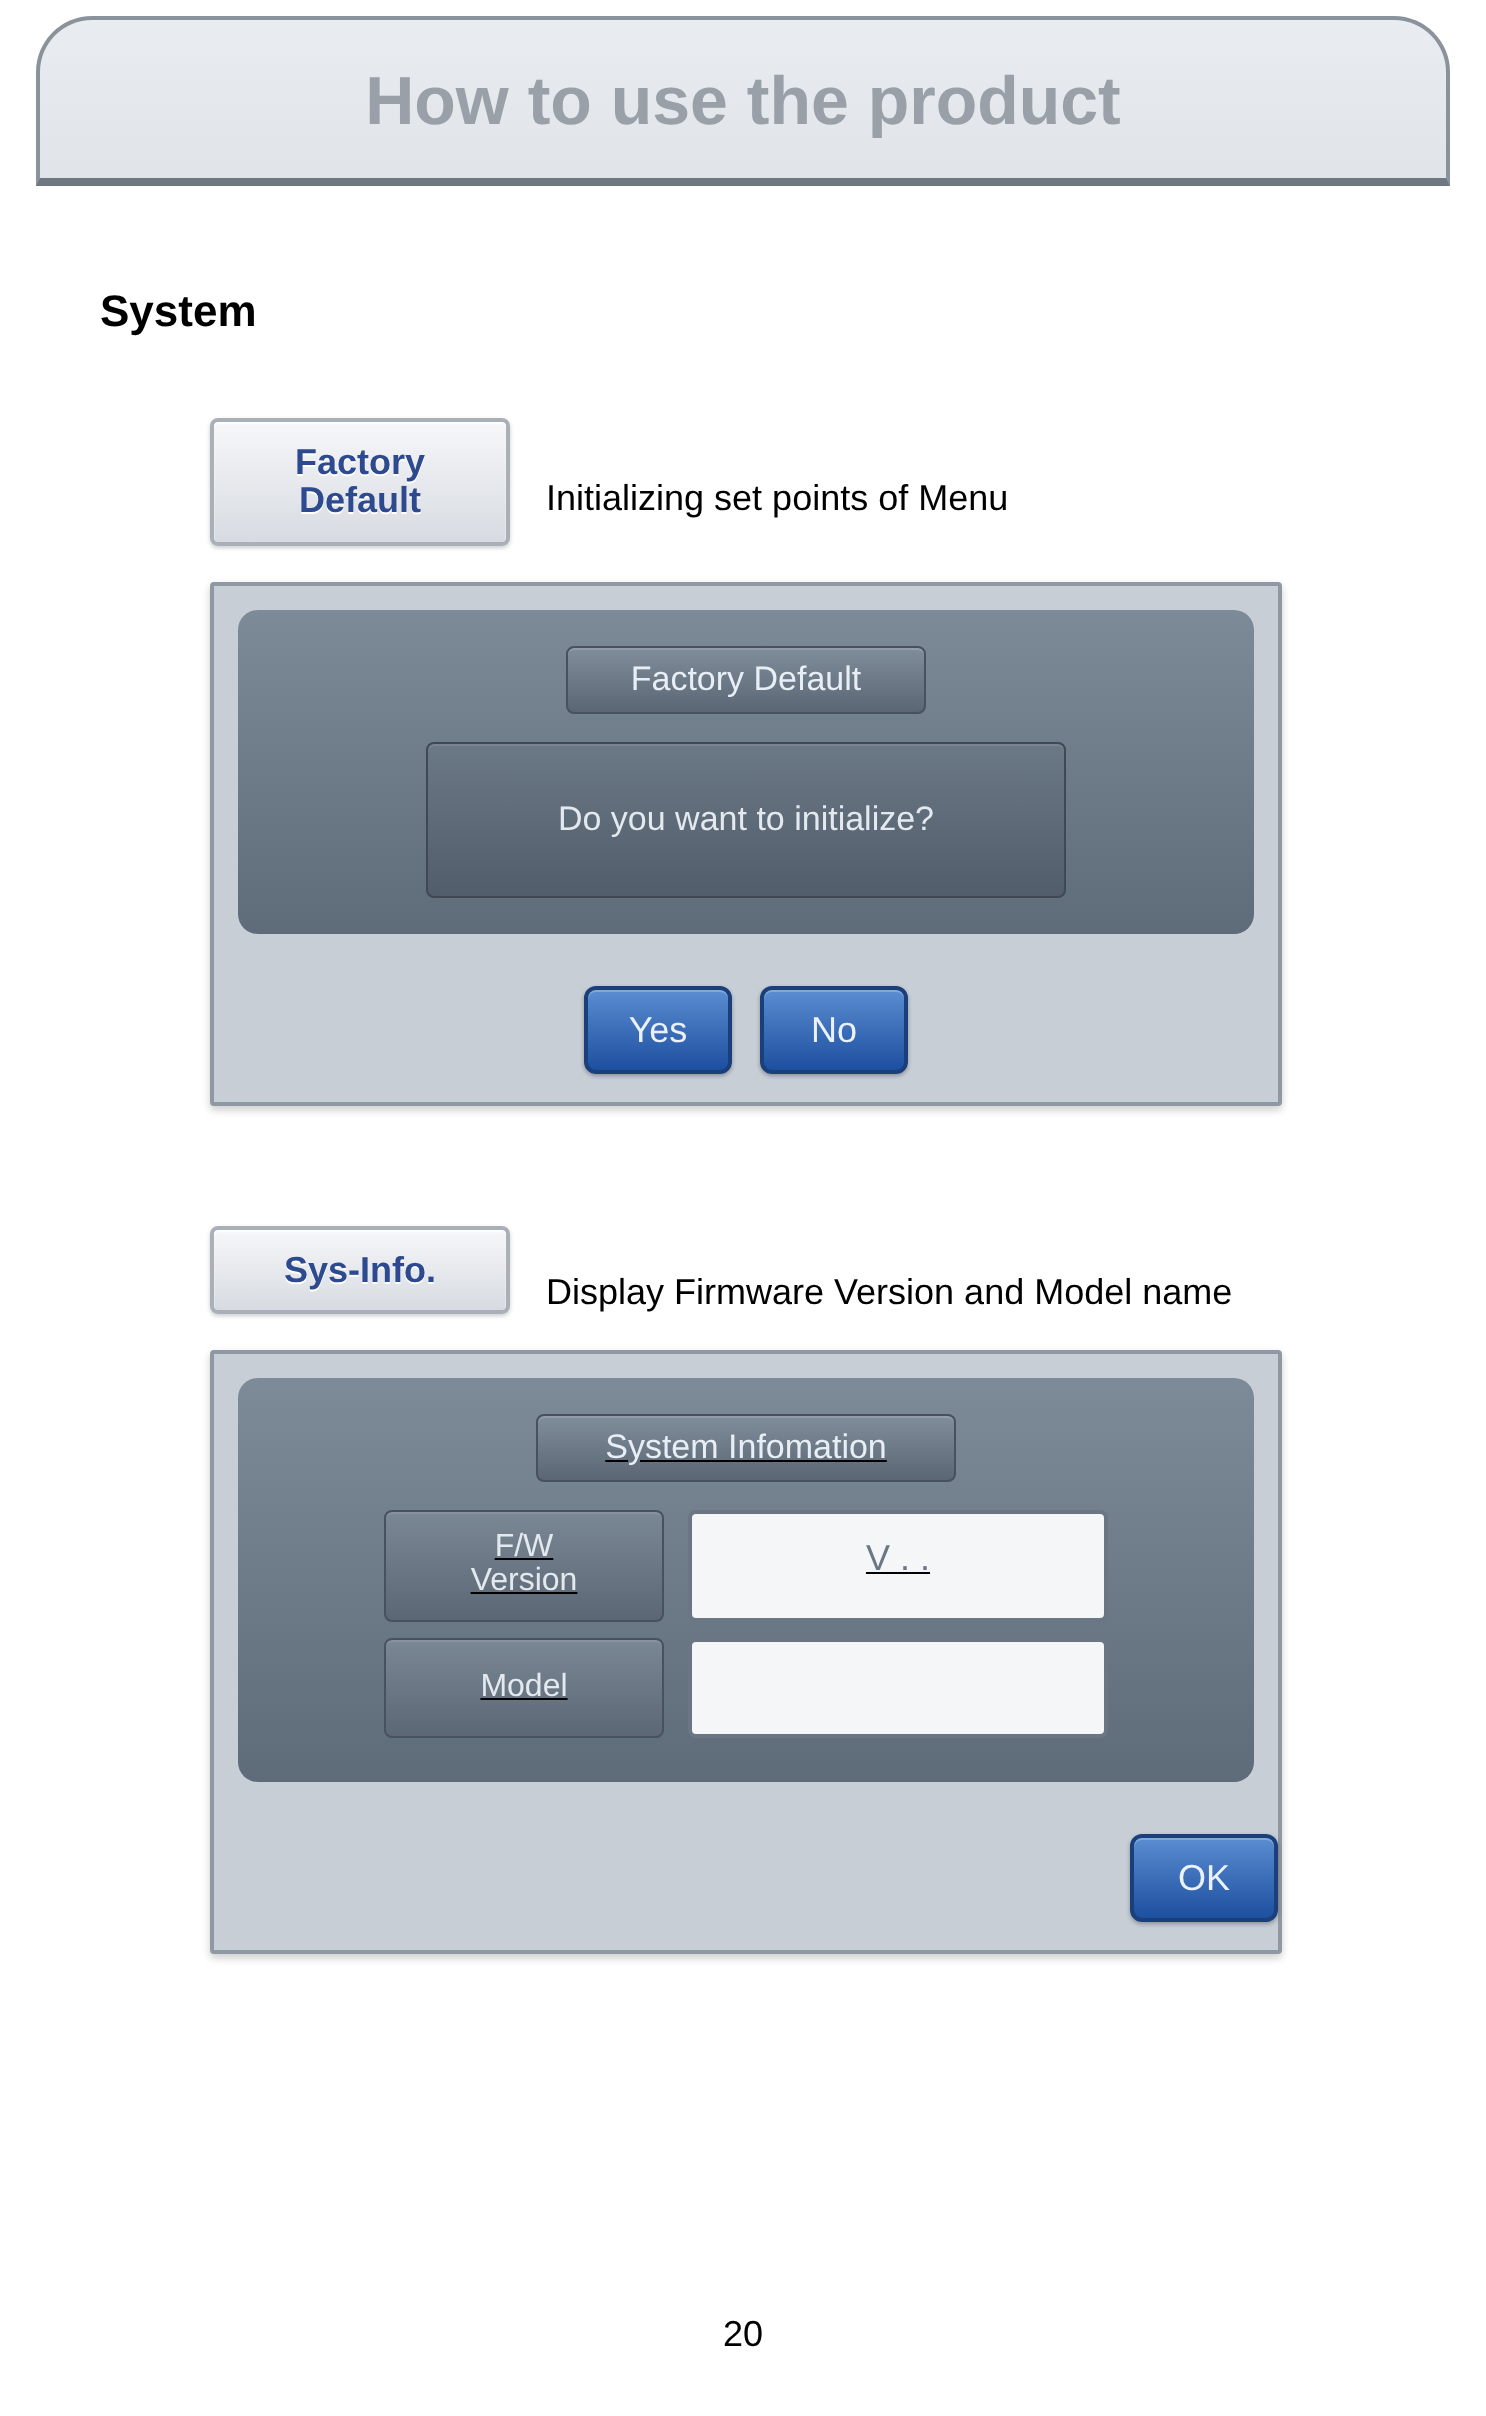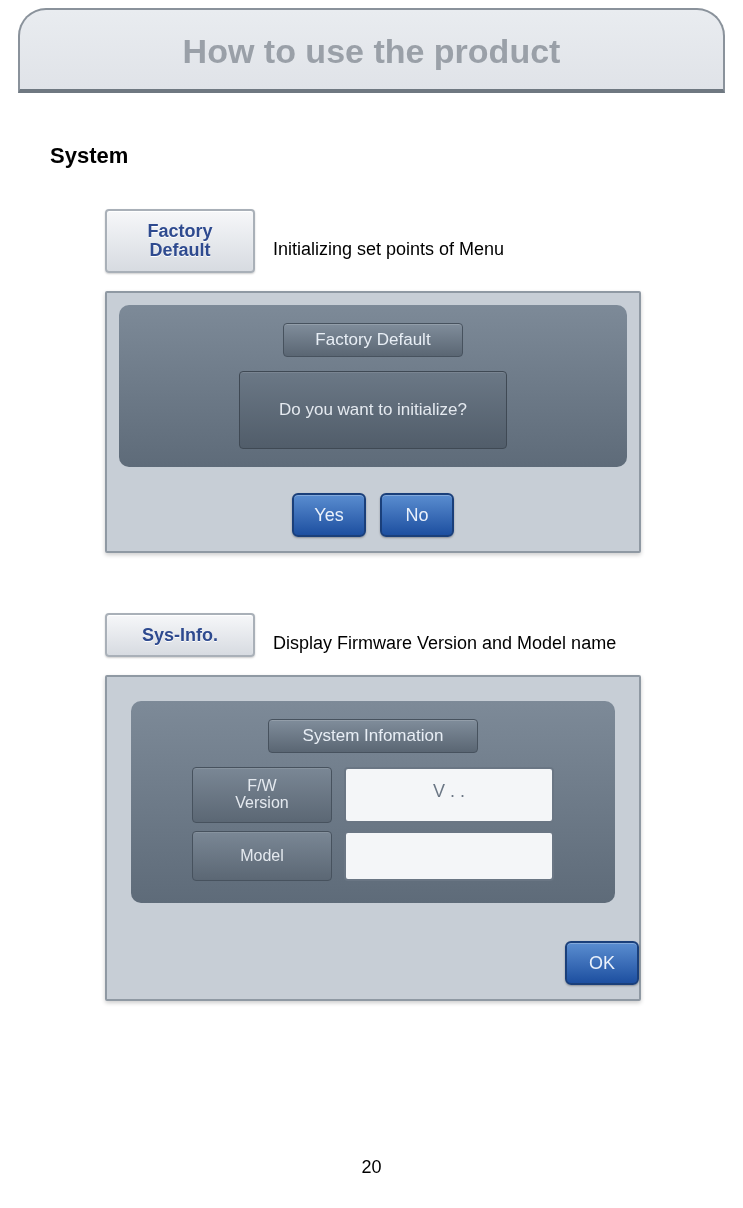--- a/index.html
+++ b/index.html
@@ -86,21 +86,21 @@
     background: linear-gradient(to bottom, #808d9b, #5a6673);
     border: 1px solid #47525e;
     border-radius: 4px;
     color: #e8eef5;
     font-size: 17px;
     font-weight: 500;
     box-shadow: inset 0 1px 0 rgba(255,255,255,0.15);
   }
   .dialog-msg {
     margin: 0 auto;
-    width: 268px;
+    width: 320px;
     padding: 28px 0;
     text-align: center;
     background: linear-gradient(to bottom, #6b7886, #515d6a);
     border: 1px solid #3f4954;
     border-radius: 4px;
     color: #e4e9ef;
     font-size: 17px;
     box-shadow: inset 0 1px 0 rgba(255,255,255,0.1);
   }
   .btn-row {
@@ -167,24 +167,25 @@
   .page-num {
     position: absolute;
     bottom: 30px;
     left: 0;
     right: 0;
     text-align: center;
     font-size: 18px;
     color: #000;
   }
   .panel2-inner {
-    margin: 24px;
+    margin: 12px;
     background: linear-gradient(to bottom, #7d8a98, #5e6b79);
     border-radius: 10px;
     padding: 18px 28px 22px 28px;
+    text-decoration: underline;
   }
 </style>
 </head>
 <body>
 
 <div class="header-banner">
   <div class="header-title">How to use the product</div>
 </div>
 
 <div class="section-heading">System</div>
@@ -201,21 +202,21 @@
   <div class="panel-inner">
     <span class="panel-title-chip">Factory Default</span>
     <div class="dialog-msg">Do you want to initialize?</div>
   </div>
   <div class="btn-row">
     <div class="blue-btn">Yes</div>
     <div class="blue-btn">No</div>
   </div>
 </div>
 
-<div class="item-row" style="margin-top:60px;">
+<div class="item-row" style="margin-top:60px;align-items:flex-end;">
   <div class="small-btn" style="height:44px;">
     <span class="small-btn-text">Sys-Info.</span>
   </div>
   <span class="item-desc">Display Firmware Version and Model name</span>
 </div>
 
 <div class="panel">
   <div class="panel2-inner">
     <span class="panel-title-chip" style="width:210px;">System Infomation</span>
     <div class="info-grid">

